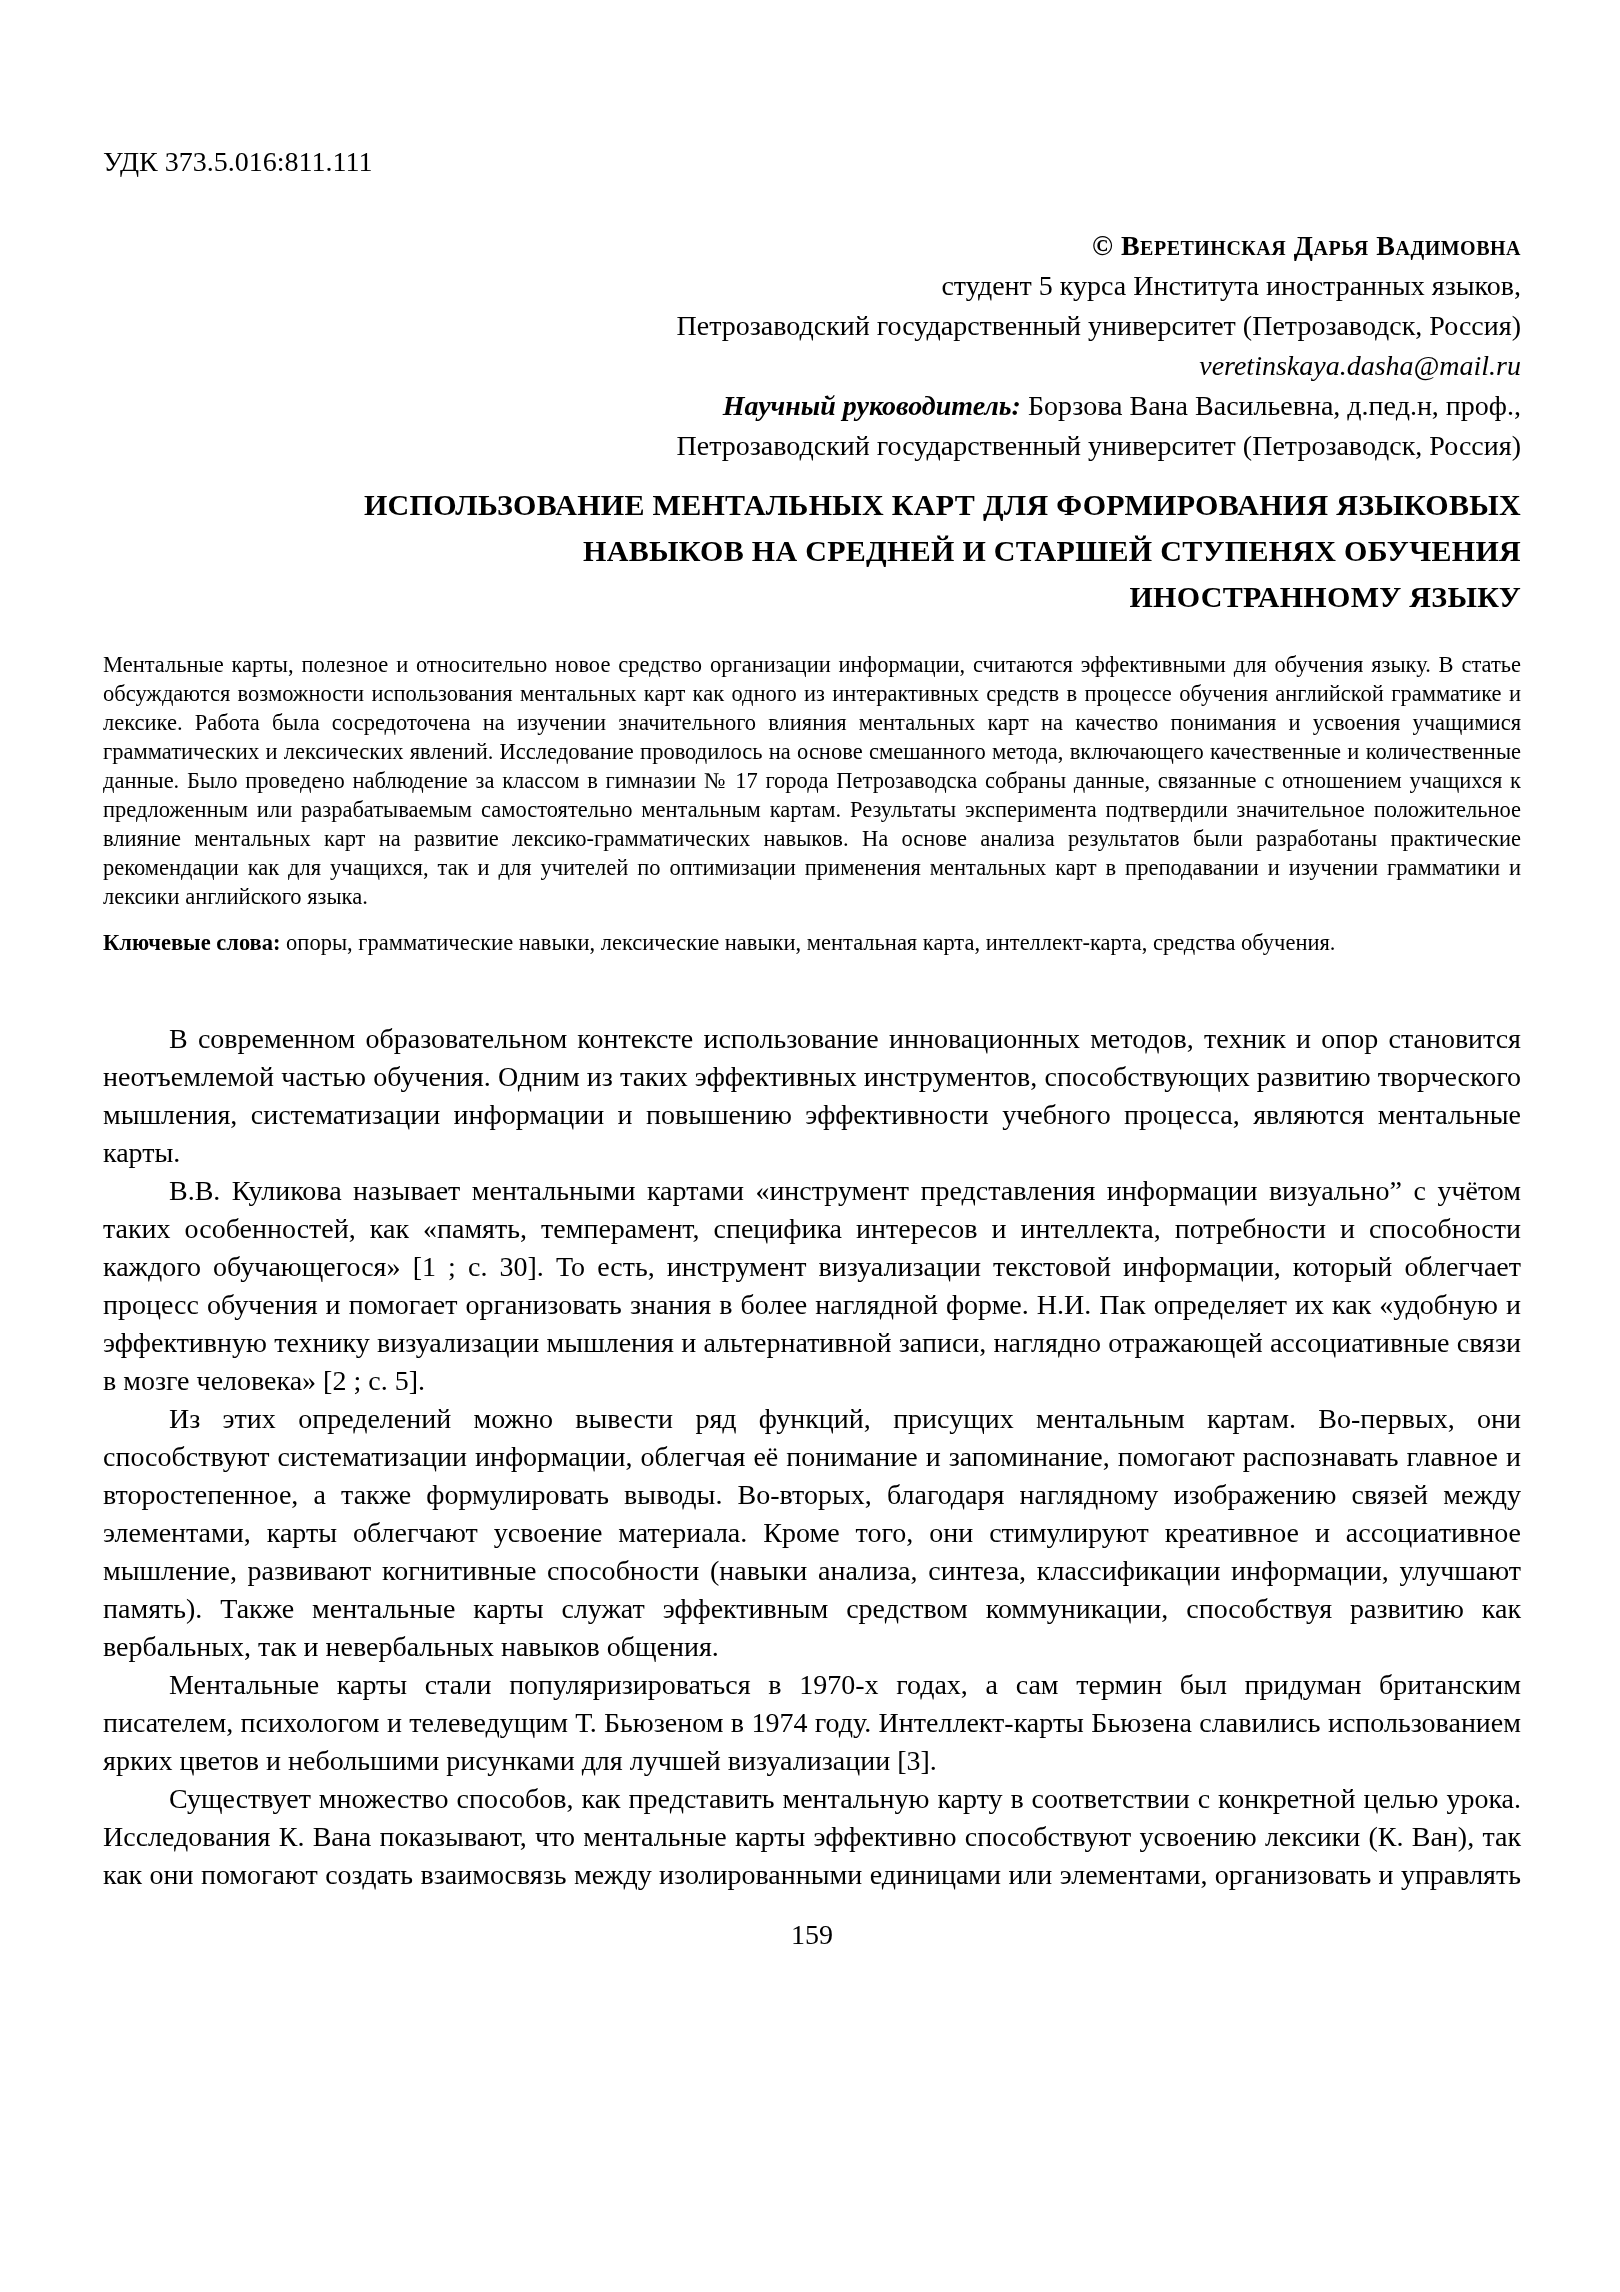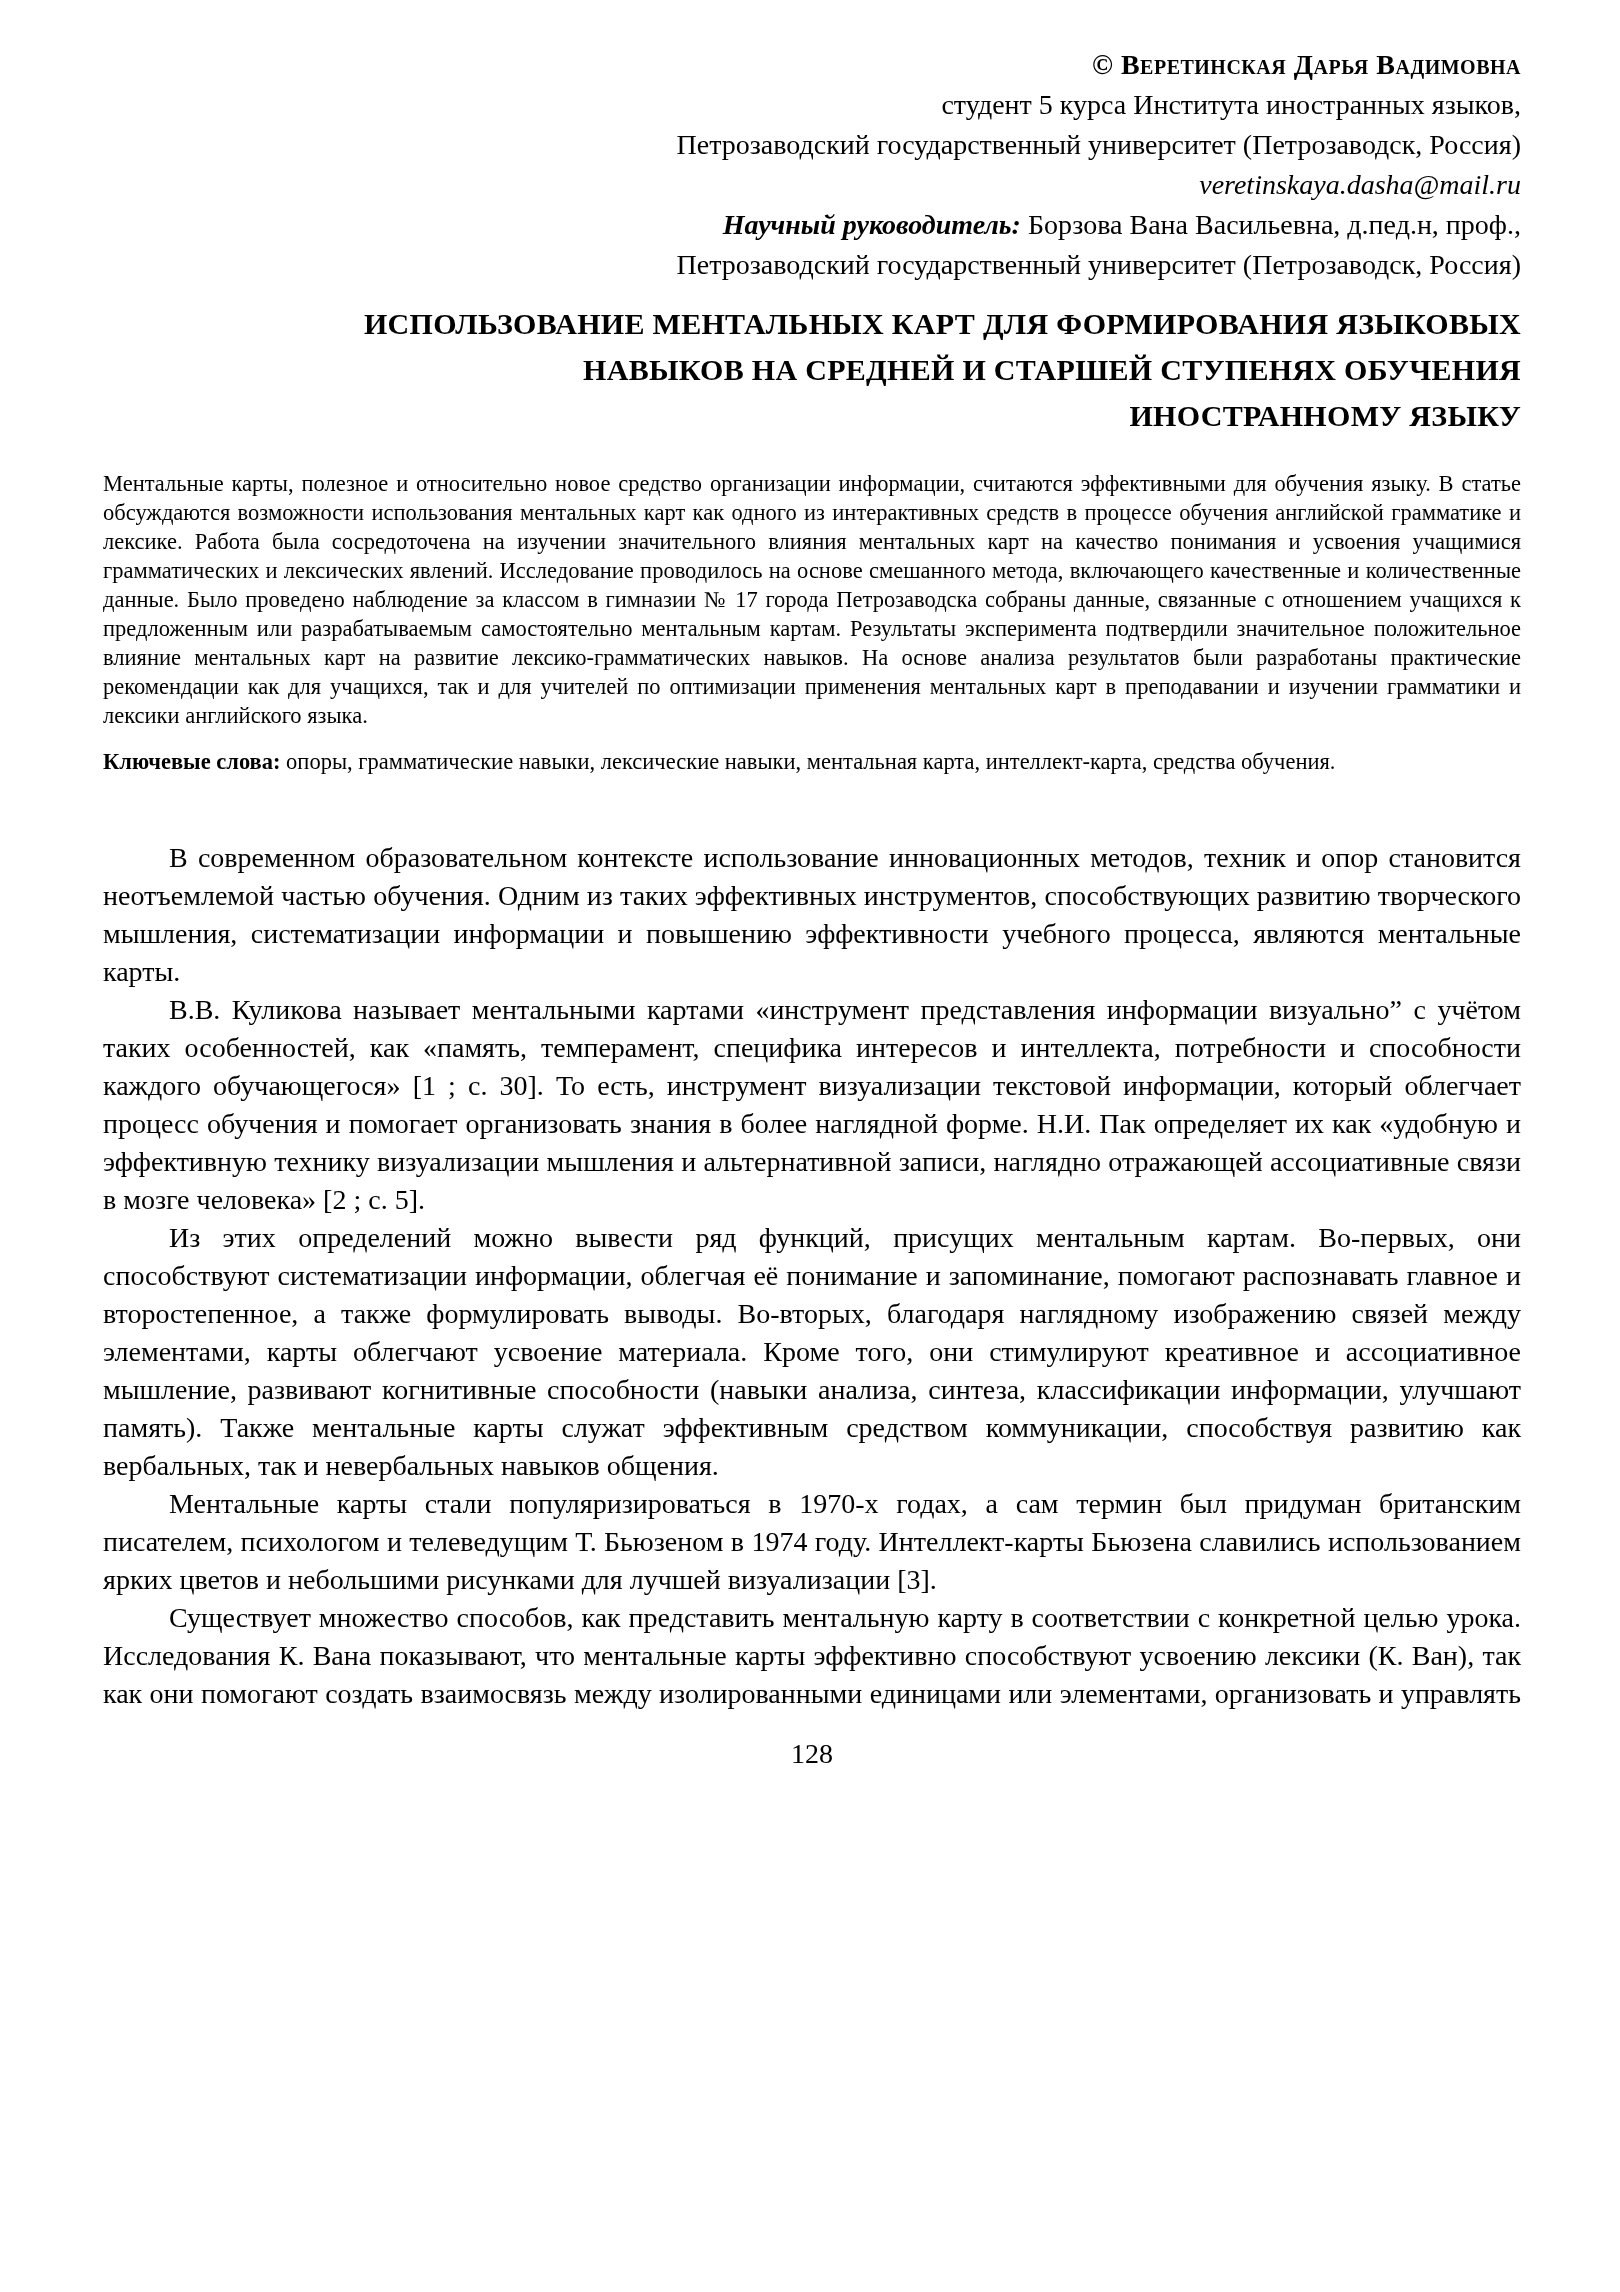--- a/index.html
+++ b/index.html
@@ -75,20 +75,21 @@
     font-size: 28px;
     line-height: 37px;
   }
 </style>
 </head>
 <body>
 
 <div class="page">
   <div class="content">
 
+    <div class="udc">УДК 373.5.016:811.111</div>
 
     <div class="authors">
       <div class="author-name">© Веретинская Дарья Вадимовна</div>
       <div>студент 5 курса Института иностранных языков,</div>
       <div>Петрозаводский государственный университет (Петрозаводск, Россия)</div>
       <div class="email">veretinskaya.dasha@mail.ru</div>
       <div><span class="advisor-label">Научный руководитель:</span><span> Борзова Вана Васильевна, д.пед.н, проф.,</span></div>
       <div>Петрозаводский государственный университет (Петрозаводск, Россия)</div>
     </div>
 
@@ -103,17 +104,17 @@
     <div class="keywords"><span class="keywords-label">Ключевые слова:</span><span> опоры, грамматические навыки, лексические навыки, ментальная карта, интеллект-карта, средства обучения.</span></div>
 
     <div class="body-text">
       <p>В современном образовательном контексте использование инновационных методов, техник и опор становится неотъемлемой частью обучения. Одним из таких эффективных инструментов, способствующих развитию творческого мышления, систематизации информации и повышению эффективности учебного процесса, являются ментальные карты.</p>
       <p>В.В. Куликова называет ментальными картами «инструмент представления информации визуально” с учётом таких особенностей, как «память, темперамент, специфика интересов и интеллекта, потребности и способности каждого обучающегося» [1 ; с. 30]. То есть, инструмент визуализации текстовой информации, который облегчает процесс обучения и помогает организовать знания в более наглядной форме. Н.И. Пак определяет их как «удобную и эффективную технику визуализации мышления и альтернативной записи, наглядно отражающей ассоциативные связи в мозге человека» [2 ; с. 5].</p>
       <p>Из этих определений можно вывести ряд функций, присущих ментальным картам. Во-первых, они способствуют систематизации информации, облегчая её понимание и запоминание, помогают распознавать главное и второстепенное, а также формулировать выводы. Во-вторых, благодаря наглядному изображению связей между элементами, карты облегчают усвоение материала. Кроме того, они стимулируют креативное и ассоциативное мышление, развивают когнитивные способности (навыки анализа, синтеза, классификации информации, улучшают память). Также ментальные карты служат эффективным средством коммуникации, способствуя развитию как вербальных, так и невербальных навыков общения.</p>
       <p>Ментальные карты стали популяризироваться в 1970-х годах, а сам термин был придуман британским писателем, психологом и телеведущим Т. Бьюзеном в 1974 году. Интеллект-карты Бьюзена славились использованием ярких цветов и небольшими рисунками для лучшей визуализации [3].</p>
       <p class="continued">Существует множество способов, как представить ментальную карту в соответствии с конкретной целью урока. Исследования К. Вана показывают, что ментальные карты эффективно способствуют усвоению лексики (К. Ван), так как они помогают создать взаимосвязь между изолированными единицами или элементами, организовать и управлять</p>
     </div>
 
-    <div class="page-number">128</div>
+    <div class="page-number">159</div>
 
   </div>
 </div>
 
 
 </body></html>

